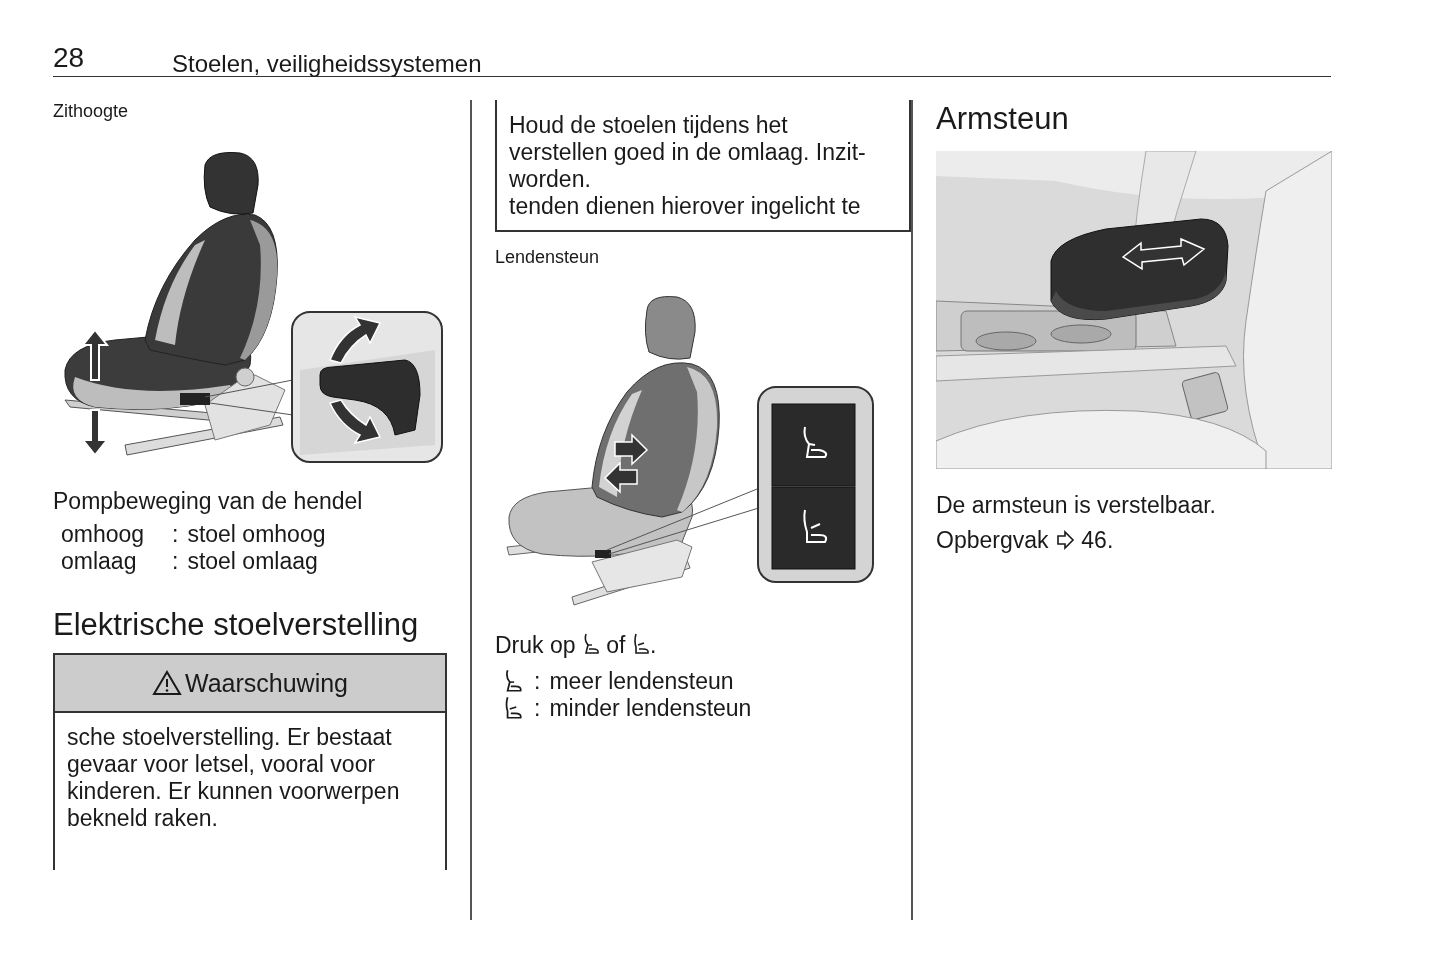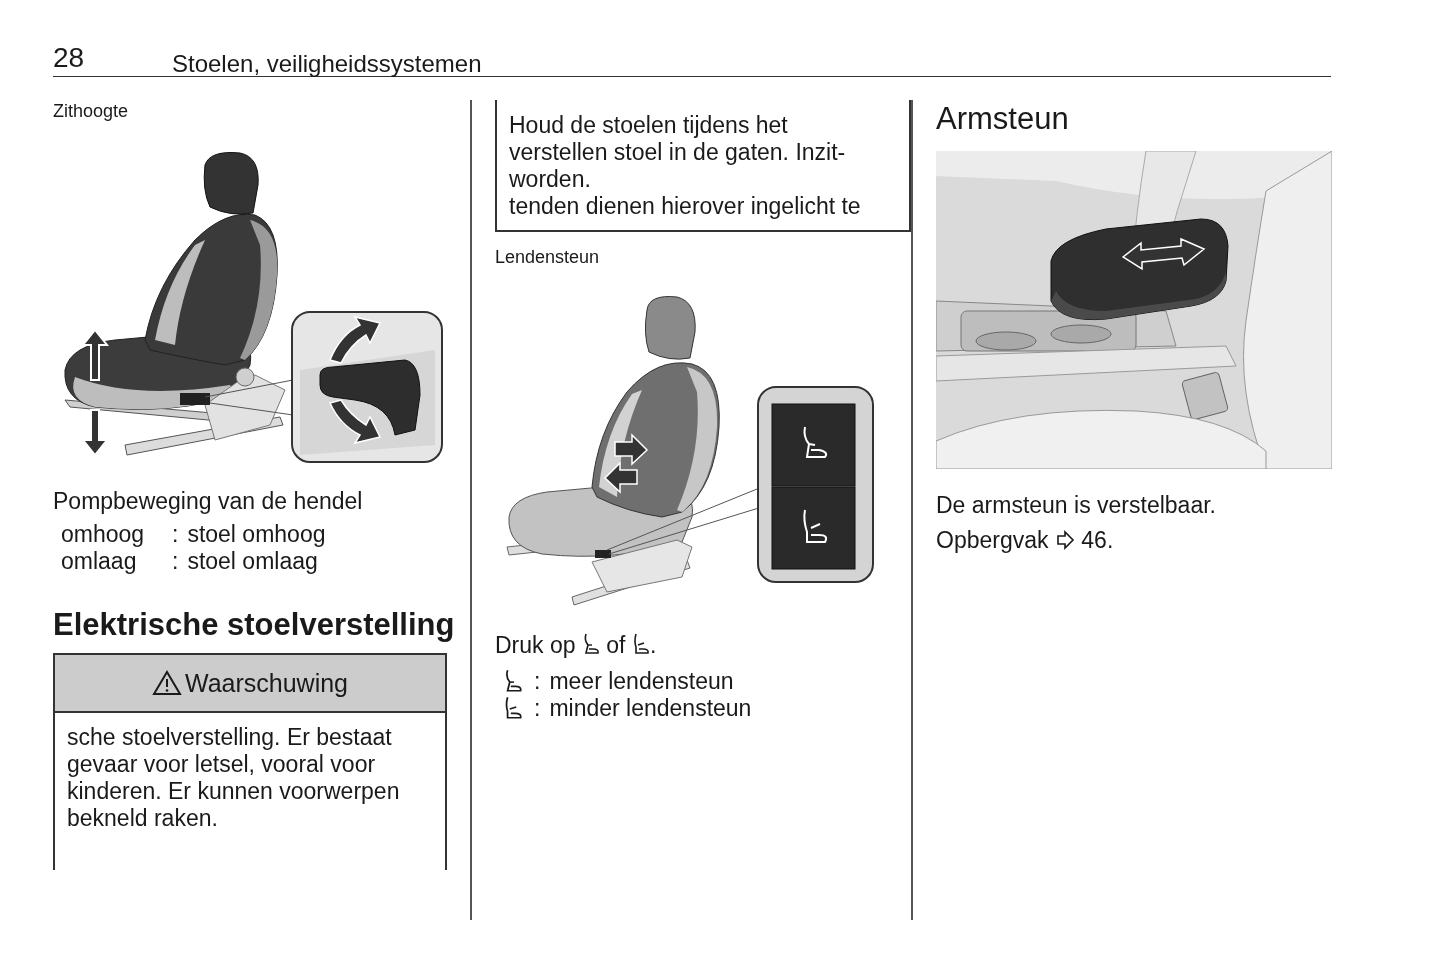--- a/index.html
+++ b/index.html
@@ -95,42 +95,42 @@
     <span class="sep">:</span>
     <span>stoel omhoog</span>
   </div>
   <div class="row">
     <span class="k" style="width:102px;">omlaag</span>
     <span class="sep">:</span>
     <span>stoel omlaag</span>
   </div>
 </div>
 
-<div class="h2" style="left:53px; top:607px;font-weight:bold;">Elektrische stoelverstelling</div>
+<div class="h2" style="left:53px; top:607px;">Elektrische stoelverstelling</div>
 
 <div class="warn">
   <div class="warn-head">
     <svg width="30" height="26" viewBox="0 0 30 26">
       <polygon points="15,2 28,24 2,24" fill="none" stroke="#1a1a1a" stroke-width="2"></polygon>
       <line x1="15" y1="9" x2="15" y2="17" stroke="#1a1a1a" stroke-width="2"></line>
       <circle cx="15" cy="20.5" r="1.3" fill="#1a1a1a"></circle>
     </svg>
     <span>Waarschuwing</span>
   </div>
   <div class="warn-body">
     <div>sche stoelverstelling. Er bestaat</div>
     <div>gevaar voor letsel, vooral voor</div>
     <div>kinderen. Er kunnen voorwerpen</div>
     <div>bekneld raken.</div>
   </div>
 </div>
 
 <div class="note">
   <div>Houd de stoelen tijdens het</div>
-  <div>verstellen stoel in de gaten. Inzit-</div>
+  <div>verstellen goed in de omlaag. Inzit-</div>
   <div>worden.</div>
   <div>tenden dienen hierover ingelicht te</div>
 </div>
 
 <div class="h3" style="left:495px; top:247px;">Lendensteun</div>
 
 <div class="fig" style="left:497px; top:292px; width:380px; height:318px;">
   <svg width="380" height="318" viewBox="0 0 380 318">
 
     <polygon points="10,255 150,240 152,248 12,263" fill="#dedede" stroke="#666"></polygon>

